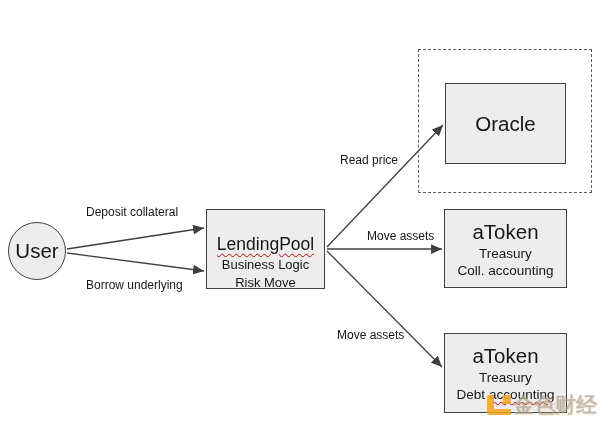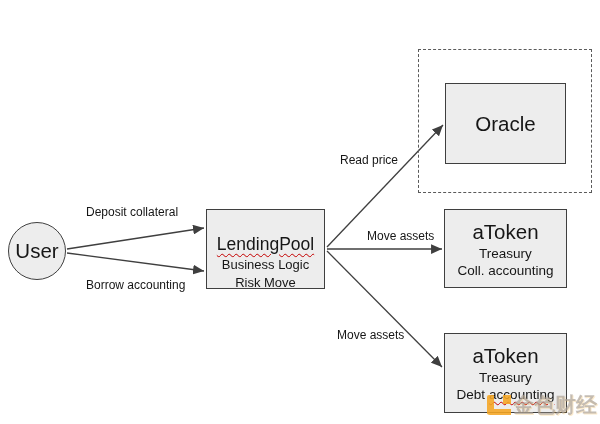--- a/index.html
+++ b/index.html
@@ -137,21 +137,21 @@
     <div class="sub">Coll. accounting</div>
   </div>
 
   <div id="vtoken-node" class="node token-node">
     <div class="title">aToken</div>
     <div class="sub">Treasury</div>
     <div class="sub"><span>Debt</span><span class="squiggle">accounting</span></div>
   </div>
 
   <div id="label-deposit" class="edge-label">Deposit collateral</div>
-  <div id="label-borrow" class="edge-label">Borrow accounting</div>
+  <div id="label-borrow" class="edge-label">Borrow underlying</div>
   <div id="label-read-price" class="edge-label">Read price</div>
   <div id="label-move-assets-top" class="edge-label">Move assets</div>
   <div id="label-move-assets-bottom" class="edge-label">Move assets</div>
 
   <div id="watermark">
     <div id="wm-logo">
       <div class="l-shape"></div>
       <div class="dot"></div>
     </div>
     <div id="wm-text">金色财经</div>

